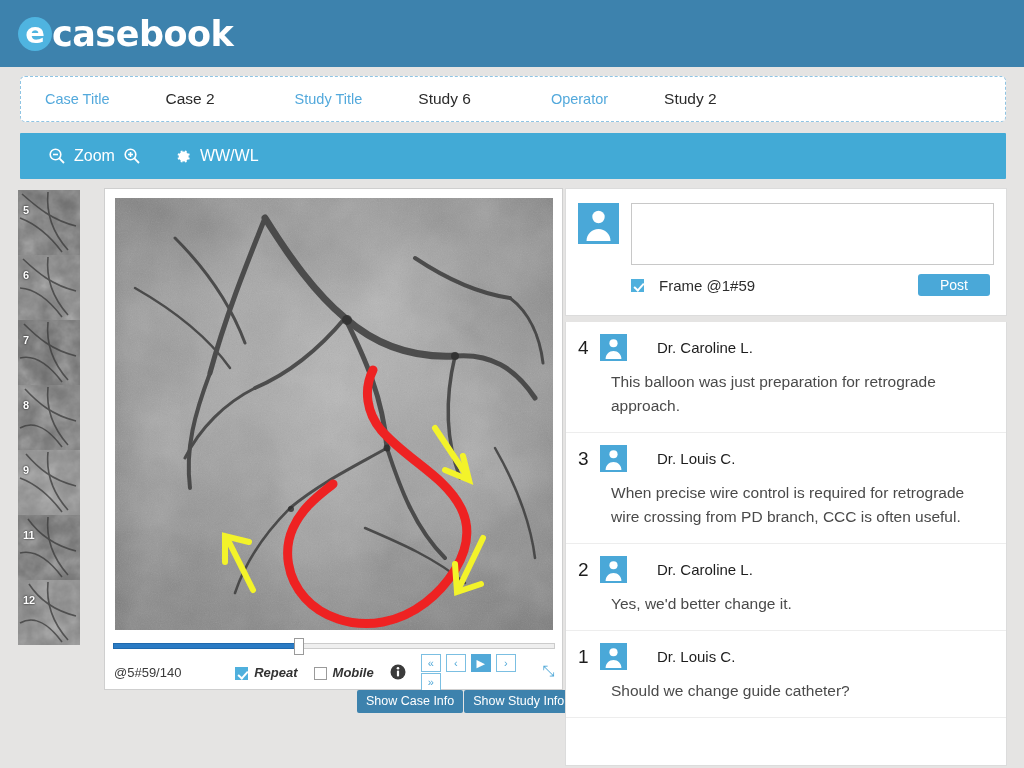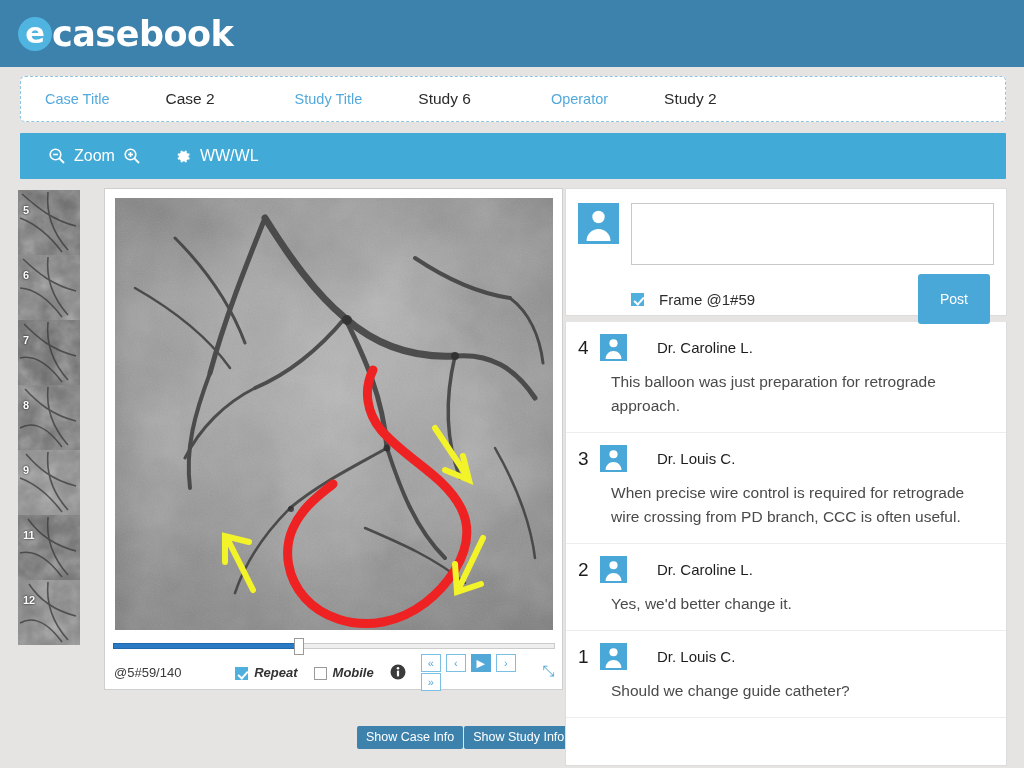--- a/index.html
+++ b/index.html
@@ -111,21 +111,21 @@
   .pbtn {
     width: 20px; height: 18px; margin-left: 5px;
     border: 1px solid #7bbfe2; color: #52a9d8; background: #ffffff;
     font-size: 11px; line-height: 16px; text-align: center;
     display: inline-block; cursor: pointer;
   }
   .pbtn.active { background: #52a9d8; color: #ffffff; border-color: #52a9d8; }
   .pbtn.bare { border: none; color: #52a9d8; font-size: 15px; }
 
   #info-btns {
-    position: absolute; left: 357px; top: 726px;
+    position: absolute; left: 357px; top: 690px;
     display: flex; gap: 1px;
   }
   .info-btn {
     background: #3d82ad; color: #ffffff; font-size: 12.5px;
     padding: 4px 9px 5px; border-radius: 2px; cursor: pointer;
   }
 
   
   #comment-panel {
     position: absolute; left: 565px; top: 188px;
@@ -152,21 +152,21 @@
     font-family: "Liberation Sans", sans-serif; font-size: 14px; padding: 5px;
     background: transparent;
   }
   #post-bottom {
     display: flex; align-items: center; margin-left: 53px; margin-top: 9px;
   }
   #frame-cb-label { font-size: 15px; color: #2d2d2d; margin-left: 9px; }
   #post-btn {
     margin-left: auto; margin-right: 4px;
     background: #4aa8d8; color: #ffffff; border-radius: 3px;
-    font-size: 14px; padding: 17px 22px; cursor: pointer;
+    font-size: 14px; padding: 3px 22px; cursor: pointer;
   }
 
   #comment-list {
     background: #ffffff; border: 1px solid #dcdcdc; border-top: 0;
     margin-top: 6px; height: 444px; overflow: hidden;
   }
   .comment { border-bottom: 1px solid #ededed; padding: 12px 16px 14px 12px; }
   .c-head { display: flex; align-items: center; }
   .c-num {
     font-size: 19px; color: #1d1d1d; width: 22px; flex: 0 0 auto;

